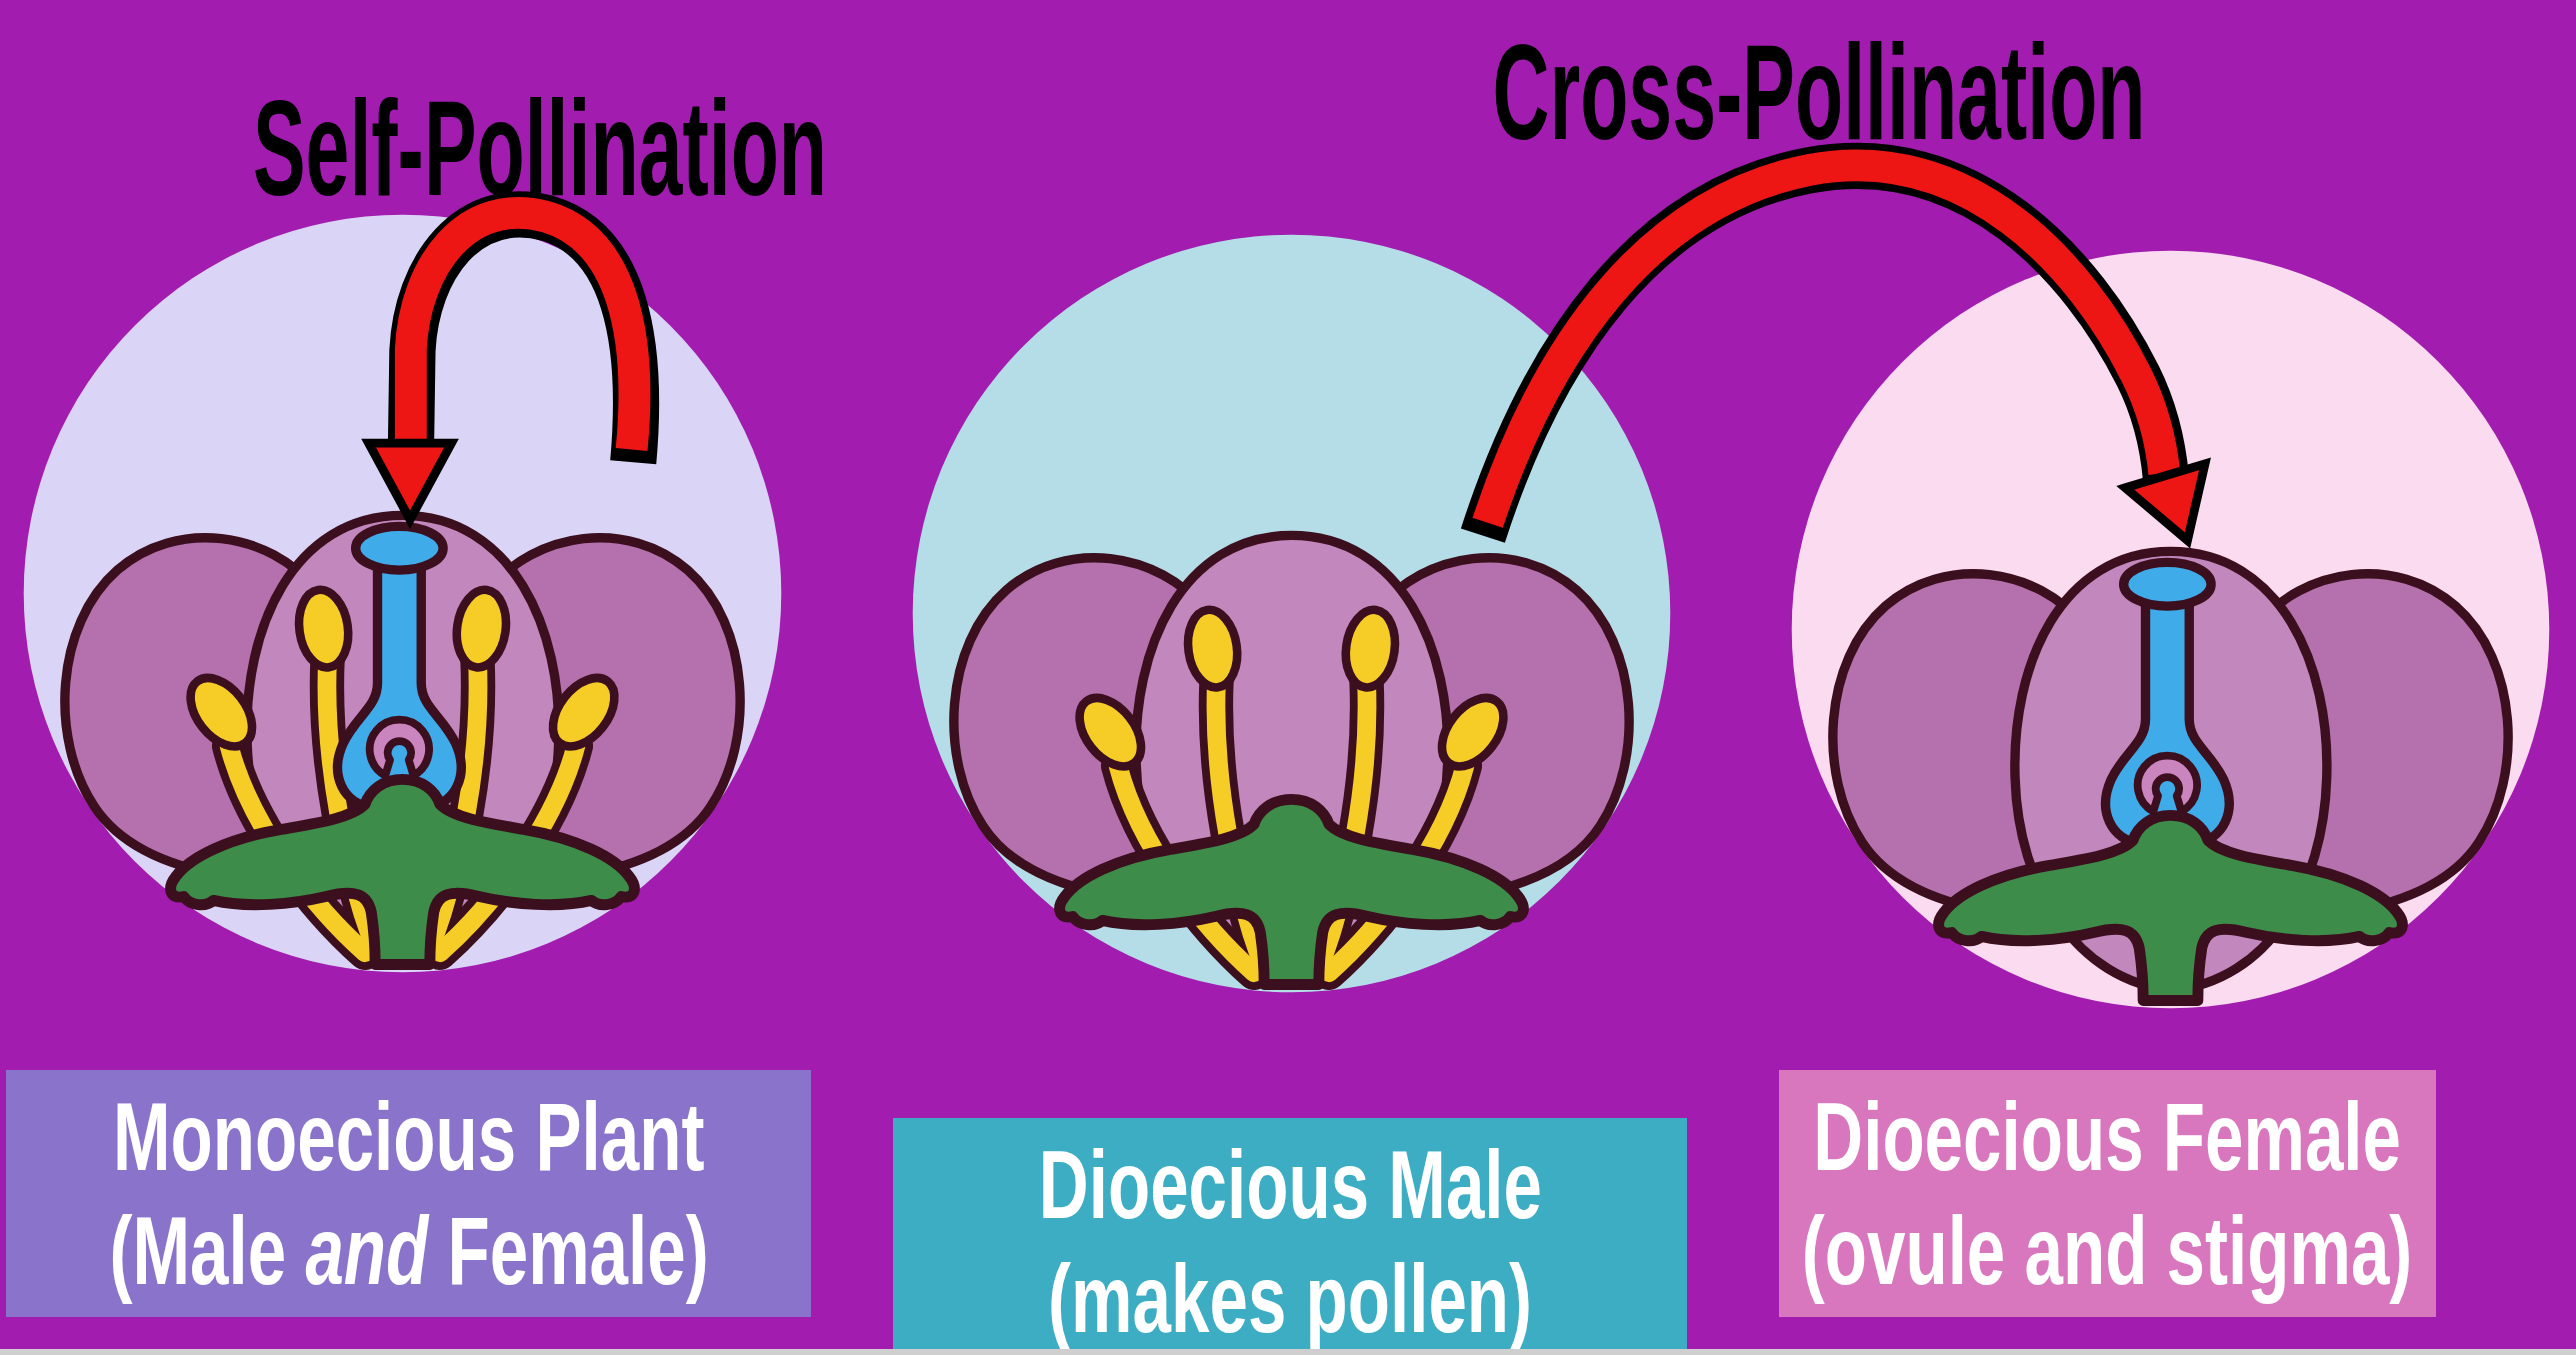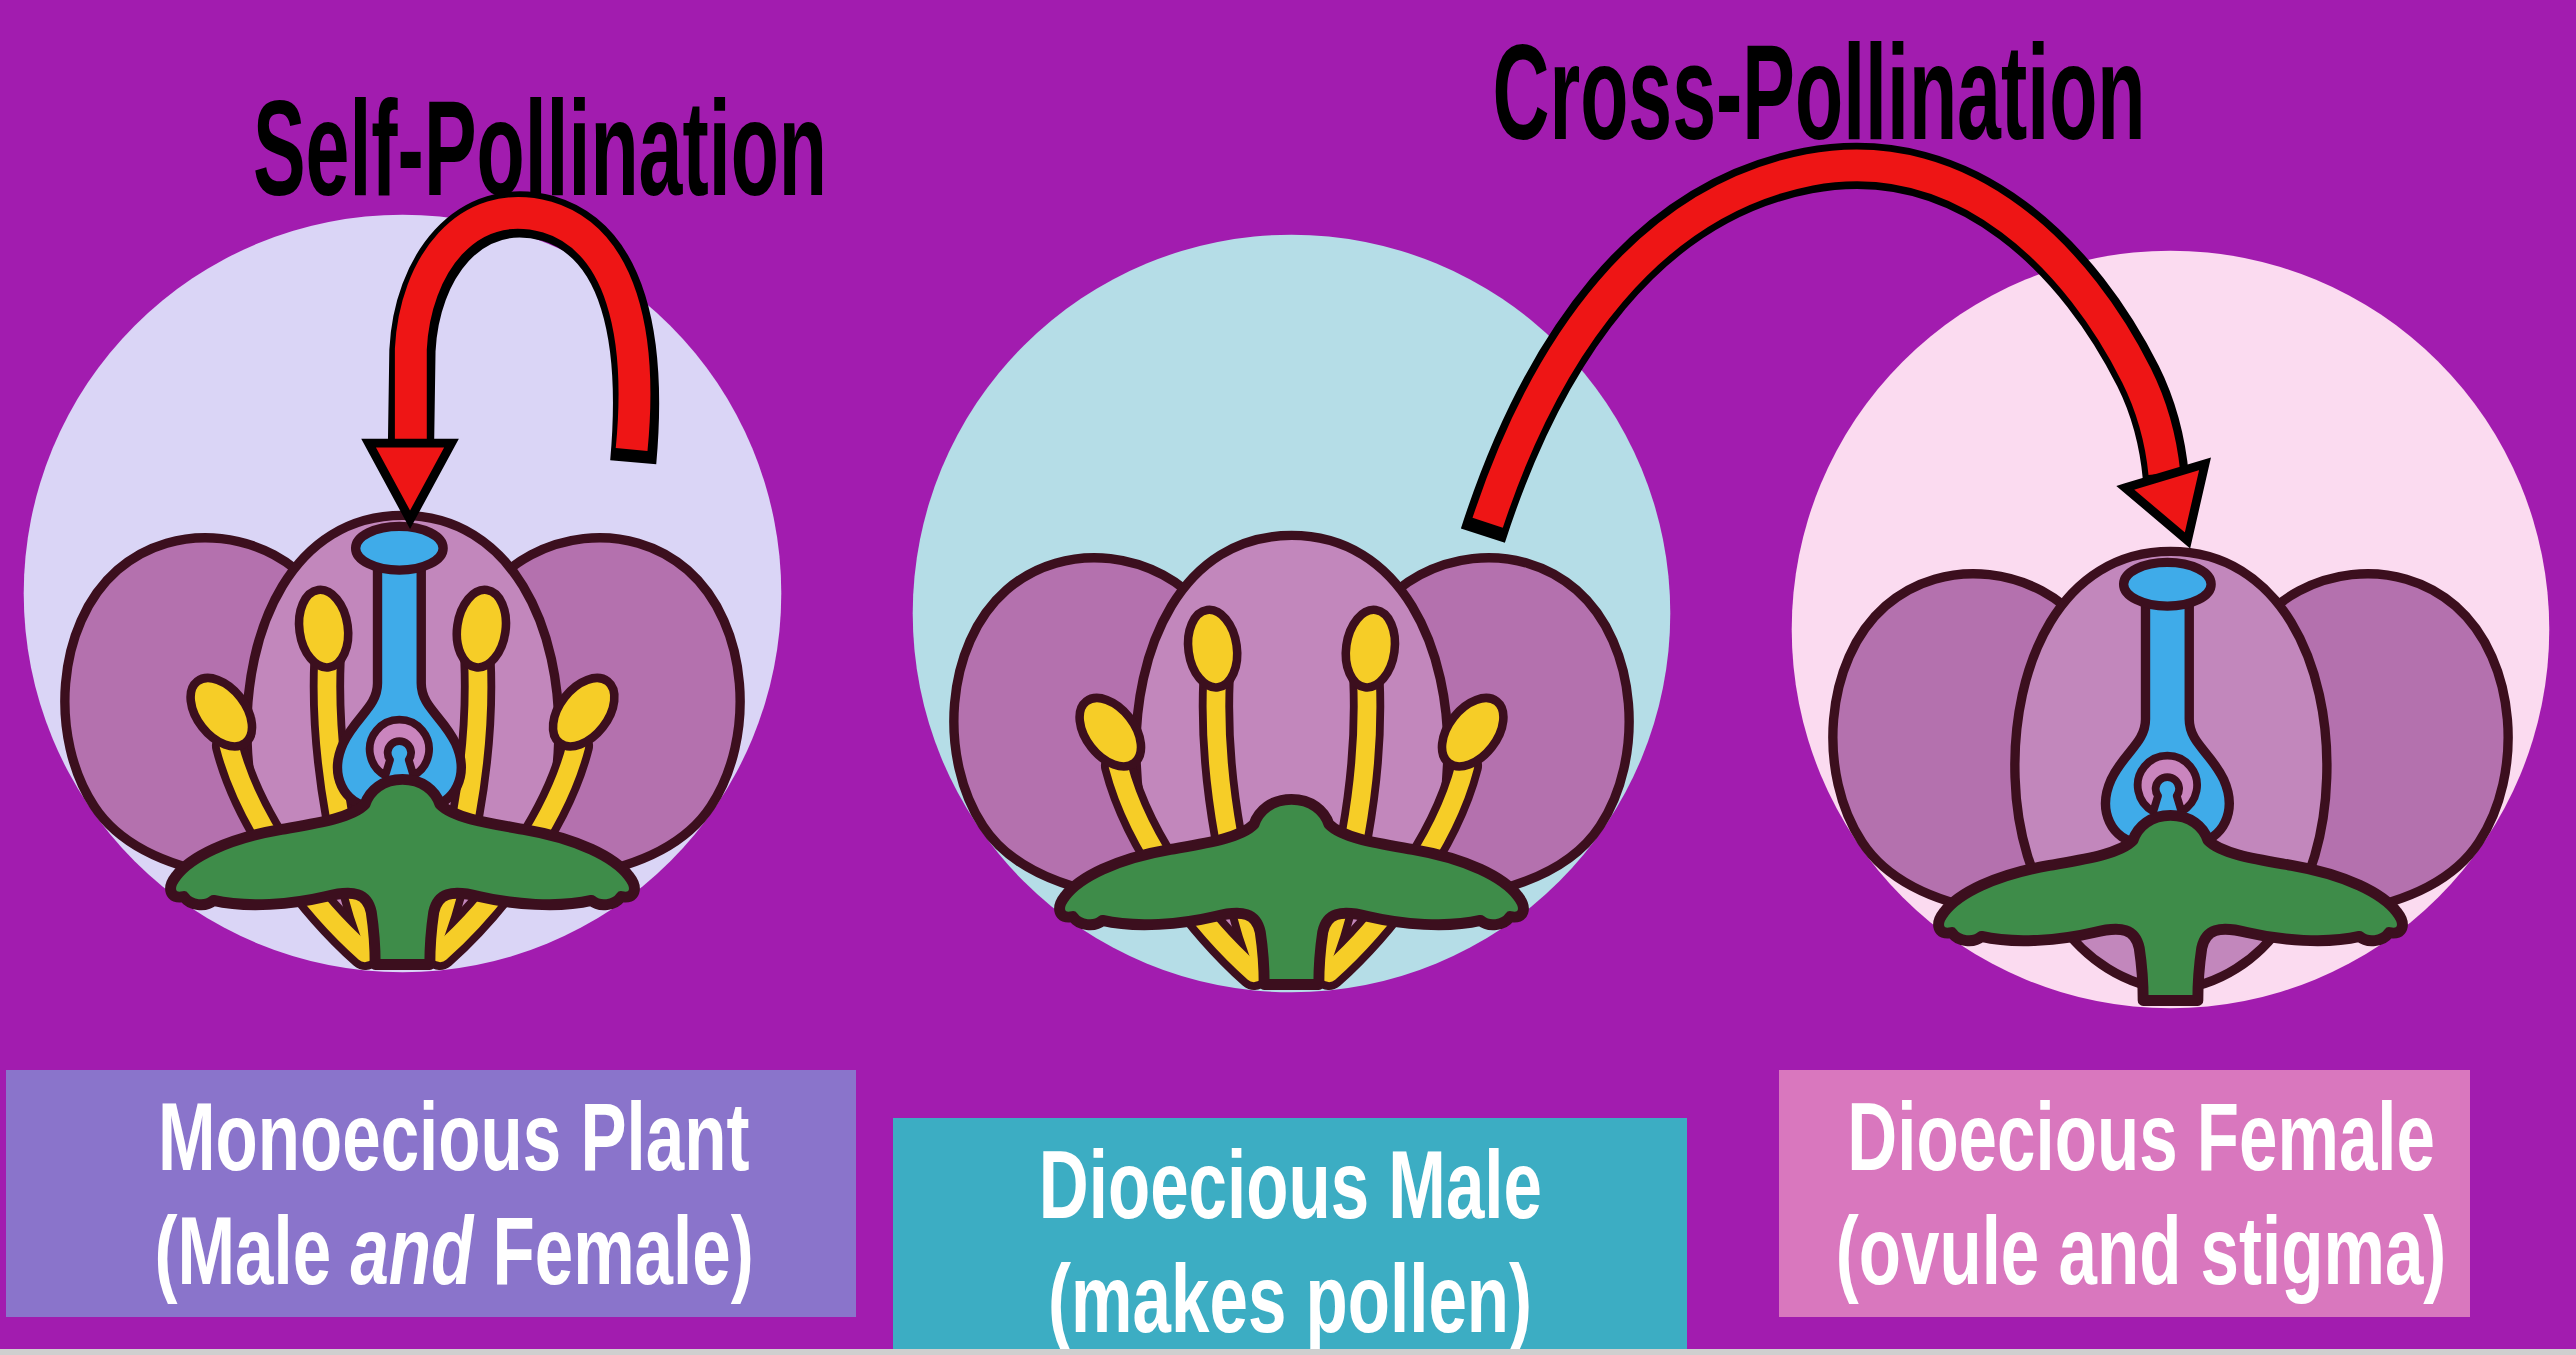--- a/index.html
+++ b/index.html
@@ -28,21 +28,21 @@
   #overlay{position:absolute;left:0;top:0;width:2576px;height:1355px;pointer-events:none;}
   .arrow-outline{fill:none;stroke:#000000;stroke-width:58;}
   .arrow-red{fill:none;stroke:#ee1515;stroke-width:40;}
   .arrow-head{fill:#ee1515;stroke:#000000;stroke-width:11;stroke-linejoin:miter;}
   
   .label-box{position:absolute;top:1070px;height:247px;display:flex;flex-direction:column;
              justify-content:center;align-items:center;color:#ffffff;font-weight:bold;
              font-size:96px;line-height:1.18;}
   #box-monoecious{left:6.4px;width:805px;}
   #box-male{left:893px;width:794px;}
-  #box-female{left:1779px;width:657px;padding-left:34px;}
+  #box-female{left:1779px;width:657px;}
   .cond{display:inline-block;white-space:nowrap;transform:scaleX(0.72);transform-origin:center center;}
   .ital{font-style:italic;}
   #bottom-strip{position:absolute;left:0;top:1349px;width:2576px;height:6.4px;background:#cfcfcf;}
 </style>
 </head>
 <body>
 
 <div id="canvas">
 
   <svg width="0" height="0" style="position:absolute" aria-hidden="true">
@@ -115,21 +115,21 @@
       <path class="arrow-red" d="M792 564 C806 420 780 300 685 272 C585 245 520 334 515 438 L515 560"></path>
       <polygon class="arrow-head" points="462,556 566,556 514,652"></polygon>
     </g>
     <g>
       <path class="arrow-outline" d="M1860 672 C1936 436 2066 252 2268 214 C2470 176 2612 332 2682 472 C2702 512 2713 556 2717 600"></path>
       <path class="arrow-red" d="M1866 656 C1940 432 2070 252 2270 213 C2468 176 2610 331 2680 471 C2700 511 2711 554 2715 594"></path>
       <polygon class="arrow-head" points="2666,612 2766,582 2744,678"></polygon>
     </g>
   </svg>
 
-  <div class="label-box" id="box-monoecious" style="background: rgb(138, 116, 203); padding-left: 45px;">
+  <div class="label-box" id="box-monoecious" style="background: rgb(138, 116, 203);">
     <span class="cond">Monoecious Plant</span>
     <span class="cond"><span>(Male </span><span class="ital">and</span><span> Female)</span></span>
   </div>
 
   <div class="label-box" id="box-male" style="background: rgb(60, 173, 195); margin-top: 48px;">
     <span class="cond">Dioecious Male</span>
     <span class="cond">(makes pollen)</span>
   </div>
 
   <div class="label-box" id="box-female" style="background: rgb(217, 119, 190);">

